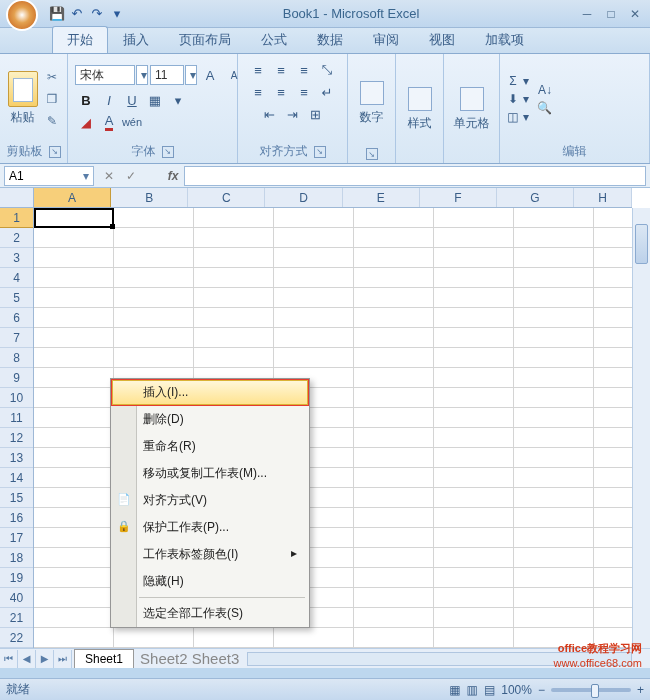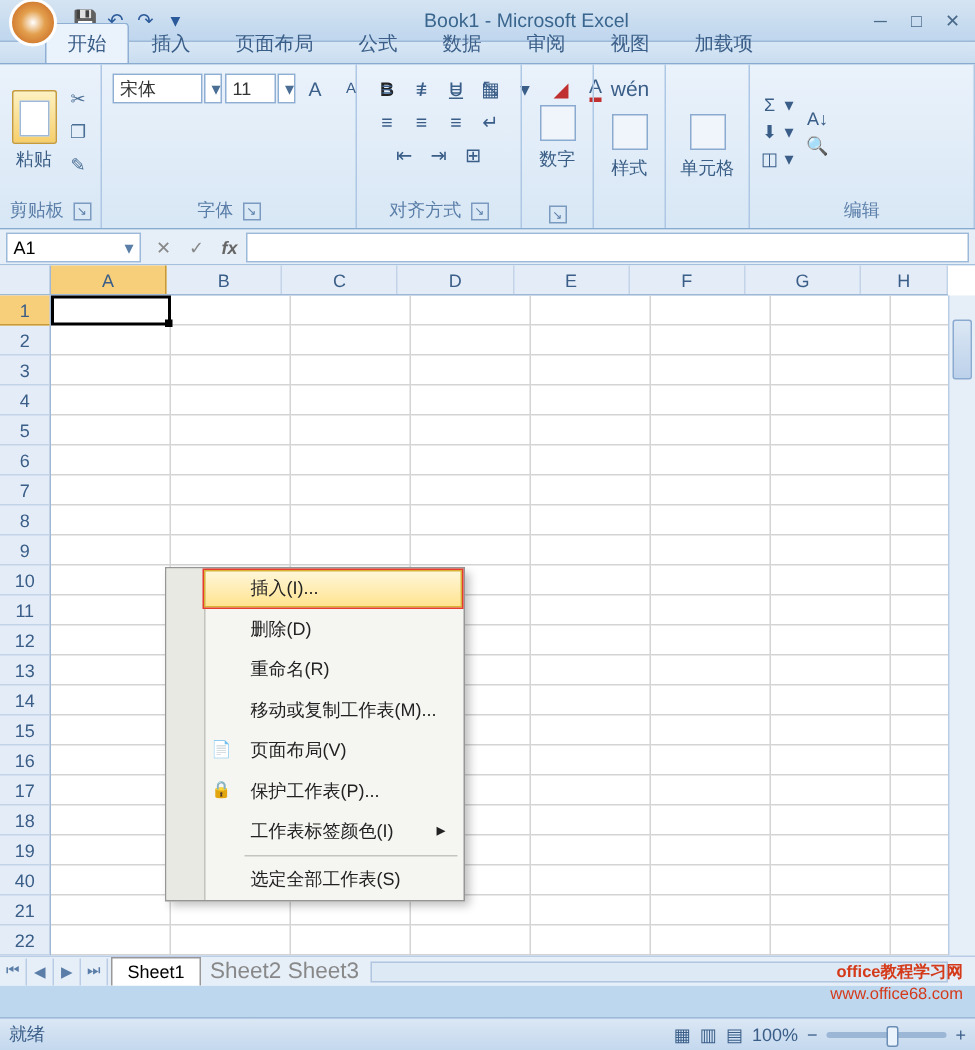--- a/index.html
+++ b/index.html
@@ -8,21 +8,21 @@
   
   .titlebar { height: 28px; background: linear-gradient(#d5e4f2, #bfd6ee); display: flex; align-items: center; padding: 0 4px; border-bottom: 1px solid #9db9d8; }
   .office-btn { width: 32px; height: 32px; border-radius: 50%; background: radial-gradient(#fff, #e3a04e 40%, #c45d1a); margin: 2px 6px 0 2px; border: 2px solid #fff; position: relative; z-index: 5; }
   .qat { display: flex; gap: 2px; align-items: center; margin-left: 4px; }
   .qat .ic { width: 18px; height: 18px; display: flex; align-items: center; justify-content: center; color: #2a5a9a; font-size: 13px; }
   .title-text { flex: 1; text-align: center; color: #3a668e; font-size: 13px; }
   .winbtns { display: flex; gap: 2px; }
   .winbtns span { width: 22px; height: 16px; display: flex; align-items: center; justify-content: center; color: #4a6a8a; font-size: 12px; }
   
   
-  .tabs { height: 15px; background: linear-gradient(#d8e7f5, #c9ddf0); display: flex; align-items: flex-end; padding-left: 30px; border-bottom: 1px solid #8aabd0; }
+  .tabs { height: 26px; background: linear-gradient(#d8e7f5, #c9ddf0); display: flex; align-items: flex-end; padding-left: 52px; border-bottom: 1px solid #8aabd0; }
   .tab { padding: 4px 14px; font-size: 13px; color: #3a5e88; border: 1px solid transparent; border-bottom: none; cursor: default; }
   .tab.active { background: #eaf2fb; border-color: #8fb0d4; border-top-left-radius: 3px; border-top-right-radius: 3px; }
   
   
   .ribbon { height: 110px; background: linear-gradient(#eaf2fb, #d8e7f5); display: flex; border-bottom: 1px solid #8aabd0; }
   .group { border-right: 1px solid #adc7e4; display: flex; flex-direction: column; padding: 2px 5px 0 5px; }
   .group-body { flex: 1; display: flex; align-items: center; gap: 2px; }
   .group-label { font-size: 12px; color: #5a7ea8; text-align: center; padding: 2px 0 3px 0; display: flex; justify-content: center; align-items: center; gap: 6px; }
   .group-label .dlg { width: 12px; height: 12px; border: 1px solid #7a9ac0; font-size: 8px; display:flex; align-items:center; justify-content:center; color:#5a7ea8; }
   
@@ -49,21 +49,21 @@
   
   .edit-col { display:flex; flex-direction:column; gap:2px; }
   .edit-row { display:flex; gap:2px; align-items:center; font-size:12px; color:#3a5e88; }
   .edit-row .ic2 { width:16px; height:16px; display:flex; align-items:center; justify-content:center; }
   
   
   .fbar { height: 24px; background:#e6eff8; border-bottom:1px solid #a4c0dd; display:flex; align-items:center; }
   .namebox { width:90px; height:20px; background:#fff; border:1px solid #9cb9d9; margin:0 4px; display:flex; align-items:center; padding:0 4px; font-size:12px; }
   .namebox .dd { margin-left:auto; color:#5a7ea8; }
   .fbtn { width:22px; text-align:center; color:#888; font-size:12px; }
-  .fx { font-style:italic; font-weight:bold; color:#666; }
+  .fx { font-style:italic; font-weight:bold; color:#666;margin-left:20px; }
   .finput { flex:1; height:20px; background:#fff; border:1px solid #9cb9d9; margin-right:4px; }
   
   
   .gridwrap { position:relative; height: 480px; background:#fff; }
   .corner { position:absolute; top:0; left:0; width:34px; height:20px; background:#e4ecf7; border-right:1px solid #9eb8d6; border-bottom:1px solid #9eb8d6; }
   .colheads { position:absolute; top:0; left:34px; right:18px; height:20px; display:flex; background:#e4ecf7; border-bottom:1px solid #9eb8d6; }
   .colh { border-right:1px solid #c4d4e8; text-align:center; font-size:12px; color:#3a5e88; line-height:20px; }
   .colh.sel { background:#f7cf7a; border-right-color:#c79b3a; }
   .rowheads { position:absolute; top:20px; left:0; width:34px; bottom:20px; background:#e4ecf7; border-right:1px solid #9eb8d6; }
   .rowh { height:20px; border-bottom:1px solid #c4d4e8; text-align:center; font-size:12px; color:#3a5e88; line-height:20px; }
@@ -75,21 +75,21 @@
   .cell.active::after { content:""; position:absolute; right:-3px; bottom:-3px; width:5px; height:5px; background:#000; }
   .vscroll { position:absolute; top:20px; right:0; width:18px; bottom:20px; background:#e6eef8; border-left:1px solid #b9cee6; }
   .vthumb { position:absolute; top:16px; left:2px; right:2px; height:40px; background:linear-gradient(#dbe7f4,#bcd1ea); border:1px solid #8baad0; border-radius:2px; }
   .hscroll-row { position:absolute; bottom:0; left:0; right:0; height:20px; background:#e6eef8; border-top:1px solid #b9cee6; display:flex; align-items:center; }
   .sheet-nav { display:flex; }
   .sheet-nav span { width:18px; height:18px; display:flex; align-items:center; justify-content:center; color:#5a7ea8; font-size:10px; border-right:1px solid #b9cee6; }
   .sheet-tab { padding:0 10px; font-size:12px; background:#fff; border:1px solid #999; border-bottom:none; line-height:18px; margin-left:2px; }
   .hsbar { flex:1; margin:0 18px 0 8px; height:14px; background:#dde9f5; border:1px solid #b0c6e0; }
   
   
-  .ctxmenu { position:absolute; top:378px; left:110px; width:200px; background:#f5f5f2; border:1px solid #969696; box-shadow:3px 3px 6px rgba(0,0,0,0.25);padding-left:24px; }
+  .ctxmenu { position:absolute; top:378px; left:110px; width:200px; background:#f5f5f2; border:1px solid #969696; box-shadow:3px 3px 6px rgba(0,0,0,0.25); }
   .ctxmenu .gutter { position:absolute; top:0; left:0; bottom:0; width:26px; background:#e9e9e4; border-right:1px solid #c5c5c0; }
   .ctxitem { position:relative; padding:5px 12px 5px 32px; font-size:12px; color:#222; white-space:nowrap; }
   .ctxitem.hover { background:linear-gradient(#fff7d9,#ffe390); border:1px solid #dab336; outline:1px solid #e63b2e; margin:1px; padding:3px 10px 3px 30px; }
   .ctxitem.disabled { color:#999; }
   .ctxsep { height:1px; background:#c5c5c0; margin:2px 4px 2px 28px; }
   .ctxic { position:absolute; left:5px; top:4px; width:16px; height:16px; display:flex; align-items:center; justify-content:center; font-size:11px; }
   
   
   .status { position:absolute; bottom:0; left:0; right:0; height:22px; background:linear-gradient(#dbe7f4,#c4d8ee); border-top:1px solid #9db9d8; display:flex; align-items:center; padding:0 6px; font-size:12px; color:#3a5e88; }
   .status .zoom { margin-left:auto; display:flex; align-items:center; gap:6px; }
@@ -147,42 +147,42 @@
         <div class="mini">✎</div>
       </div>
     </div>
     <div class="group-label">
         <span>剪贴板</span>
         <span class="dlg">↘</span>
       </div>
   </div>
 
   <div class="group" style="width:170px">
-    <div class="group-body" style="align-items:flex-start; padding:4px 2px;">
+    <div class="group-body" style="flex-direction:column; align-items:flex-start; padding:4px 2px;justify-content:center;">
       <div class="font-row">
         <div class="font-box font-name">宋体</div>
         <div class="font-box drop">▾</div>
         <div class="font-box font-size">11</div>
         <div class="font-box drop">▾</div>
         <div class="ribbtn">A</div>
         <div class="ribbtn" style="font-size:10px">A</div>
       </div>
       <div class="btnrow">
         <div class="ribbtn bold">B</div>
         <div class="ribbtn italic">I</div>
         <div class="ribbtn under">U</div>
         <div class="ribbtn">▦</div>
         <div class="ribbtn">▾</div>
       </div>
       <div class="btnrow">
         <div class="ribbtn" style="color:#c03030">◢</div>
         <div class="ribbtn">
             <span style="border-bottom:3px solid #c03030">A</span>
           </div>
-        <div class="ribbtn" style="font-size:14px">wén</div>
+        <div class="ribbtn" style="font-size:11px">wén</div>
       </div>
     </div>
     <div class="group-label">
         <span>字体</span>
         <span class="dlg">↘</span>
       </div>
   </div>
 
   <div class="group" style="width:110px">
     <div class="group-body" style="flex-direction:column; gap:2px; padding:4px;">
@@ -497,23 +497,24 @@
     <div class="hsbar"></div>
   </div>
 </div>
 
 <div class="ctxmenu">
   <div class="gutter"></div>
   <div class="ctxitem hover"><span>插入(I)...</span></div>
   <div class="ctxitem"><span>删除(D)</span></div>
   <div class="ctxitem"><span>重命名(R)</span></div>
   <div class="ctxitem"><span>移动或复制工作表(M)...</span></div>
-  <div class="ctxitem"><span class="ctxic">📄</span><span>页面布局(V)</span></div>
+  <div class="ctxitem"><span class="ctxic">📄</span><span>对齐方式(V)</span></div>
   <div class="ctxitem"><span class="ctxic">🔒</span><span>保护工作表(P)...</span></div>
   <div class="ctxitem"><span>工作表标签颜色(I)</span><span style="float:right">▸</span></div>
+  <div class="ctxitem"><span>隐藏(H)</span></div>
   <div class="ctxsep"></div>
   <div class="ctxitem"><span>选定全部工作表(S)</span></div>
 </div>
 
 <div class="wm">
   <div class="l2">office教程学习网</div>
   <div class="l3">www.office68.com</div>
 </div>
 
 <div class="status">

